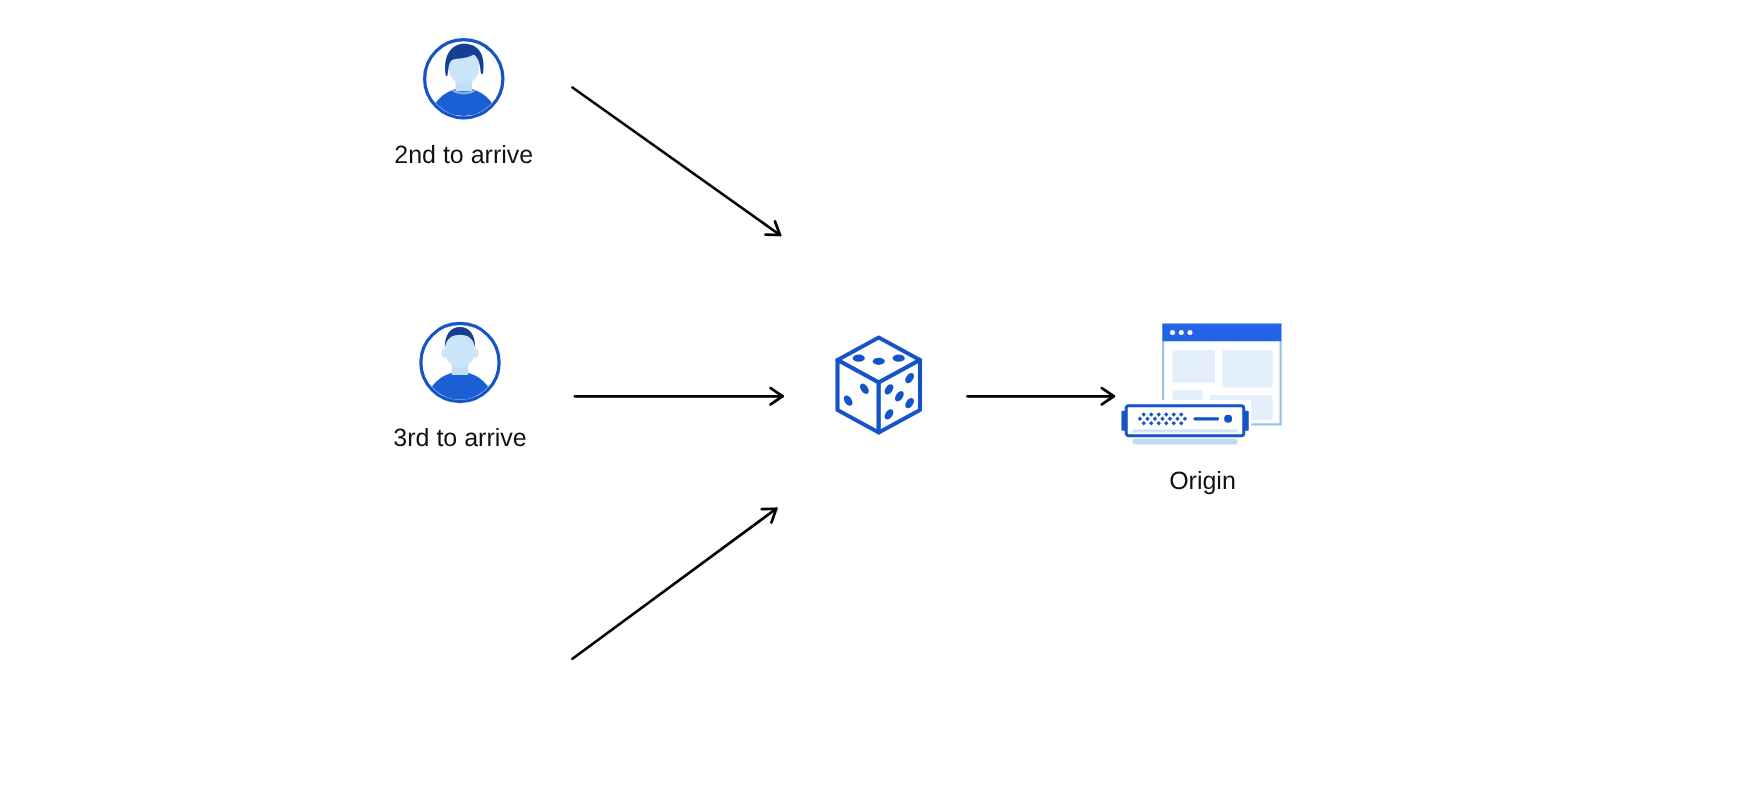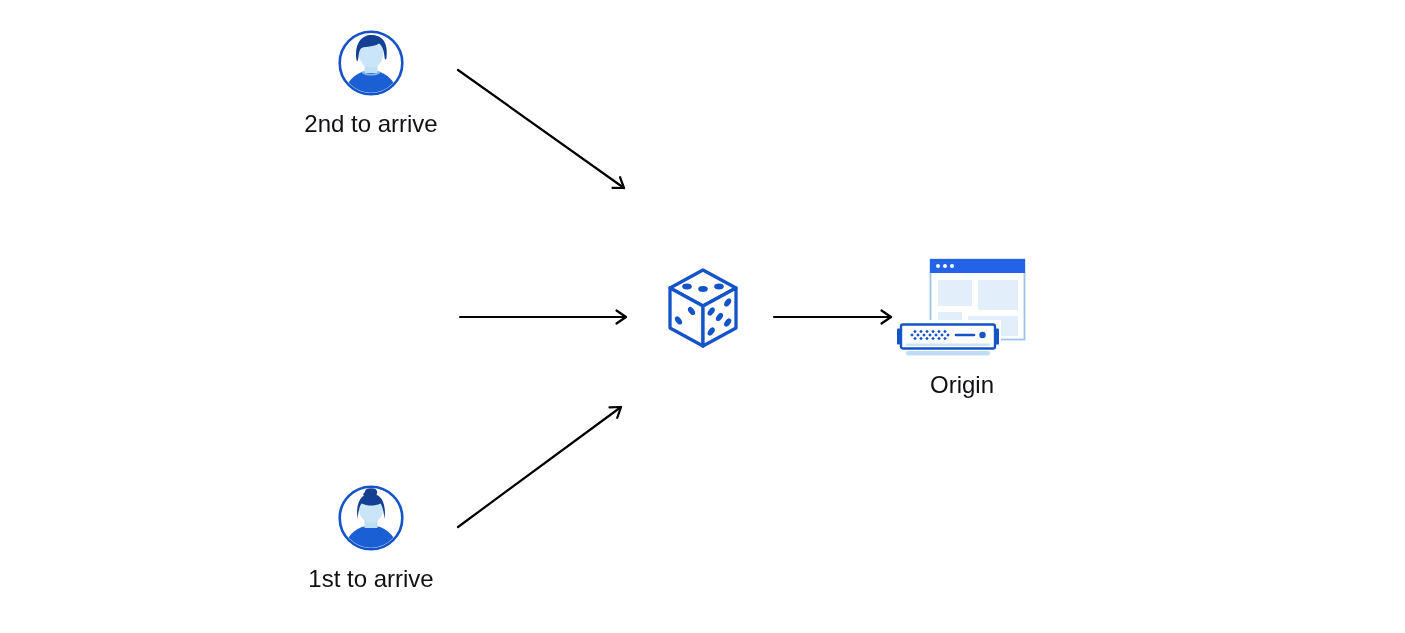--- a/index.html
+++ b/index.html
@@ -3,21 +3,21 @@
 <meta charset="utf-8">
 <style>
   html,body { margin:0; padding:0; background:#ffffff; }
   .canvas {
     position:relative; width:1405px; height:633px; background:#ffffff;
     font-family:"Liberation Sans", sans-serif; overflow:hidden;
   }
   .node { position:absolute; display:flex; flex-direction:column; align-items:center; }
   .user-node { width:160px; }
   .node-label {
-    margin-top:16px; font-size:24px; line-height:24px; color:#101114;
+    margin-top:16px; font-size:20px; line-height:24px; color:#101114;
     white-space:nowrap; text-align:right;
   }
   .arrows { position:absolute; left:0; top:0; pointer-events:none; }
   svg { display:block; }
 </style>
 </head>
 <body>
 
 <div class="canvas">
 
@@ -50,42 +50,41 @@
         <ellipse cx="33" cy="23.5" rx="12.3" ry="14" fill="#C9E5F7"></ellipse>
         <path d="M18.5 30 C16 12 25 5 33 5 C43.5 5 50.5 11.5 48.5 28
                  C48.2 30 46.6 30 46.5 27 C46 20 44 15.5 41 13.5
                  C34 18 25 15.5 22.5 19 C20.8 21.6 20.6 26 20.2 29
                  C20 31 18.8 31.6 18.5 30 Z" fill="#153F93"></path>
       </g>
     </svg>
     <div class="node-label">2nd to arrive</div>
   </div>
 
-
-  <div class="node user-node" style="left:291px; top:485px;">
+  <div class="node user-node" style="left:288px; top:257px;">
     <svg class="avatar" width="66" height="66" viewBox="0 0 66 66">
       <defs>
-          <clipPath id="clipC">
+          <clipPath id="clipB">
             <circle cx="33" cy="33" r="29.8"></circle>
           </clipPath>
         </defs>
       <circle cx="33" cy="33" r="31.3" fill="#ffffff" stroke="#1553C9" stroke-width="2.6"></circle>
-      <g clip-path="url(#clipC)">
+      <g clip-path="url(#clipB)">
         <path d="M33 40.5 C19 40.5 8.5 50 4.5 66 L61.5 66 C57.5 50 47 40.5 33 40.5 Z" fill="#1A5FD3"></path>
         <rect x="26.5" y="29" width="13" height="14" fill="#BEDFF4"></rect>
-        <ellipse cx="33" cy="7.5" rx="6.2" ry="4.8" fill="#153F93"></ellipse>
-        <ellipse cx="27.5" cy="9.5" rx="2.2" ry="2.2" fill="#153F93"></ellipse>
-        <ellipse cx="33" cy="24" rx="12" ry="13.8" fill="#C9E5F7"></ellipse>
-        <path d="M19.5 34 C17 14.5 25.5 8.5 33 8.5 C40.5 8.5 49 14.5 46.5 34
-                 C45.8 28 44.8 21.5 42.5 18.5 C36 21.5 29 21 23.5 18.5
-                 C21.2 21.5 20.2 28 19.5 34 Z" fill="#153F93"></path>
+        <ellipse cx="20.8" cy="25.5" rx="2.6" ry="3.6" fill="#C9E5F7"></ellipse>
+        <ellipse cx="45.2" cy="25.5" rx="2.6" ry="3.6" fill="#C9E5F7"></ellipse>
+        <ellipse cx="33" cy="23.5" rx="11.8" ry="13.8" fill="#C9E5F7"></ellipse>
+        <path d="M20.8 21.5 C20.8 9.5 26 4.5 33 4.5 C40 4.5 45.2 9.5 45.2 21.5
+                 C43.5 13.5 39.5 10.8 33 10.8 C26.5 10.8 22.5 13.5 20.8 21.5 Z" fill="#153F93"></path>
       </g>
     </svg>
-    <div class="node-label">1st to arrive</div>
+    <div class="node-label">3rd to arrive</div>
   </div>
+
 
   <div class="node" style="left:666px; top:264px;">
     <svg width="74" height="88" viewBox="0 0 74 88">
       <g fill="#ffffff" stroke="#1553C9" stroke-width="3.3" stroke-linejoin="round">
         <polygon points="37,6 70,24 37,42 4,24"></polygon>
         <polygon points="4,24 37,42 37,82 4,64"></polygon>
         <polygon points="70,24 37,42 37,82 70,64"></polygon>
       </g>
       <g fill="#1553C9">
 

